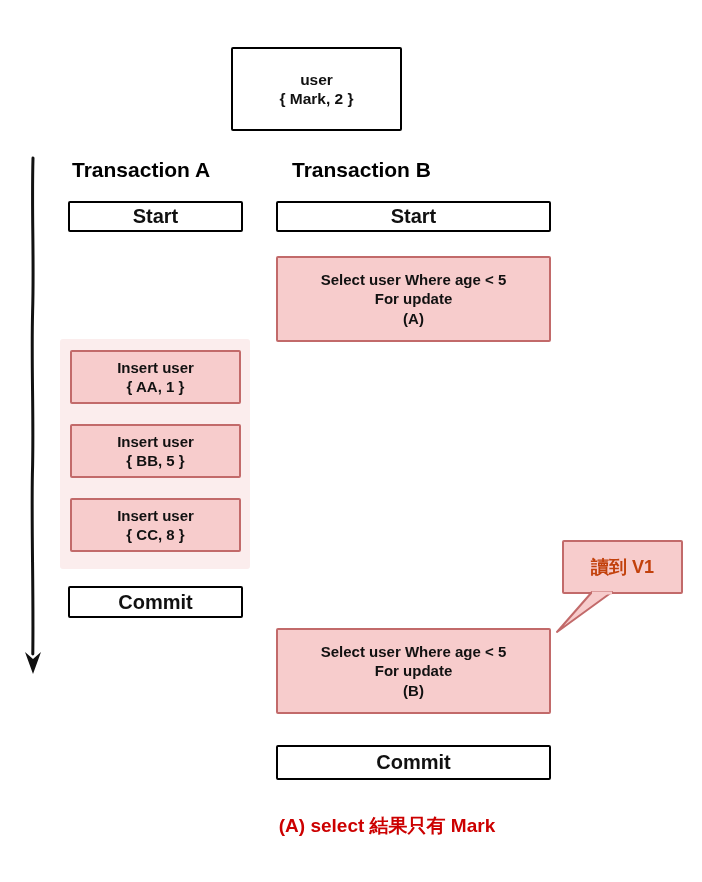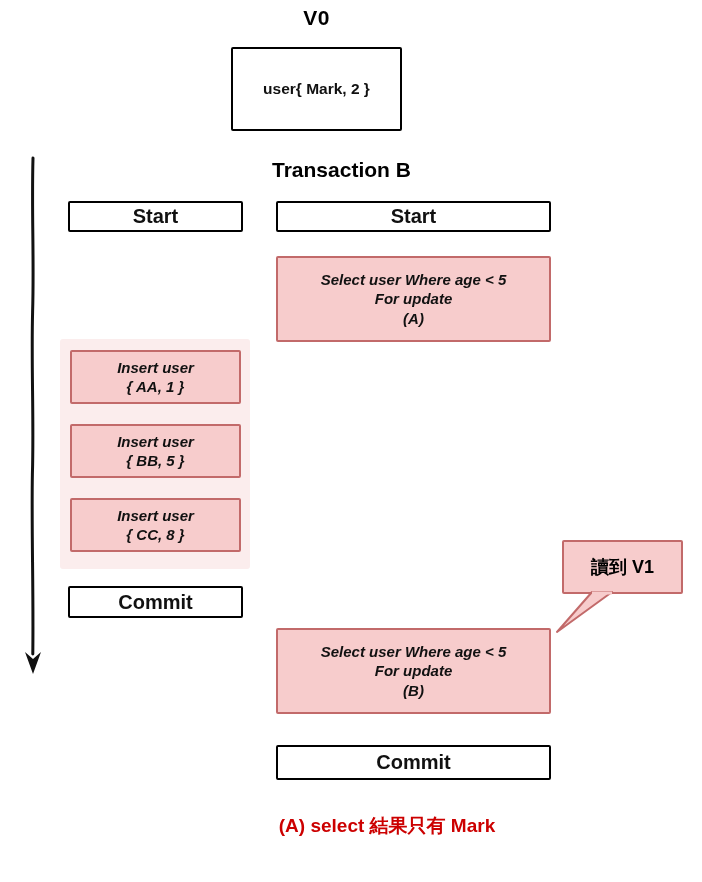--- a/index.html
+++ b/index.html
@@ -48,61 +48,61 @@
     text-align: center;
     font-family: "Liberation Sans", sans-serif;
     font-weight: bold;
     font-size: 20px;
     color: #111111;
     line-height: 1.25;
     border-radius: 2px;
   }
   .box.v0 {
     font-size: 15.5px;
-    flex-direction: row;
+    flex-direction: column;
   }
 
   
   .pbox {
     box-sizing: border-box;
     border: 2px solid #c26a6a;
     background: #f7cccc;
     display: flex;
     flex-direction: column;
     align-items: center;
     justify-content: center;
     text-align: center;
     font-family: "Liberation Sans", sans-serif;
     font-weight: bold;
     font-size: 15px;
     color: #111111;
     line-height: 1.3;
     border-radius: 2px;
   }
-  .pbox .ln { display: block; font-style: italic; }
+  .pbox .ln { display: block; }
 
   
   .v1-group {
     box-sizing: border-box;
     background: #fbeded;
     border-radius: 3px;
   }
 
   
   .callout {
     box-sizing: border-box;
     border: 2px solid #c26a6a;
     background: #f7cccc;
     display: flex;
     align-items: center;
     justify-content: center;
     font-family: "Liberation Sans", sans-serif;
     font-weight: bold;
     font-size: 18px;
-    color: #000000;
+    color: #c2410c;
     border-radius: 2px;
   }
 
   
   .caption {
     color: #cc0000;
     font-family: "Liberation Sans", sans-serif;
     font-weight: bold;
     font-size: 19px;
     text-align: center;
@@ -118,28 +118,28 @@
     left: 0; top: 0;
     width: 702px; height: 882px;
     pointer-events: none;
   }
 </style>
 </head>
 <body>
 
 <div class="canvas">
 
-  <div class="abs v-label" style="left:231px; top:6px; width:171px;">V0</div>
 
   <div class="abs box v0" style="left:231px; top:47px; width:171px; height:84px;">
     <span>user</span>
     <span>{ Mark, 2 }</span>
   </div>
 
-  <div class="abs txn-title" style="left:272px; top:158px;text-align:right;">Transaction B</div>
+  <div class="abs txn-title" style="left:72px; top:158px;">Transaction A</div>
+  <div class="abs txn-title" style="left:292px; top:158px;text-align:right;">Transaction B</div>
 
   <div class="abs box" style="left:68px; top:201px; width:175px; height:31px;">Start</div>
 
   <div class="abs box" style="left:276px; top:201px; width:275px; height:31px;">Start</div>
 
   <div class="abs pbox" style="left:276px; top:256px; width:275px; height:86px;">
     <span class="ln">Select user Where age &lt; 5</span>
     <span class="ln">For update</span>
     <span class="ln">(A)</span>
   </div>

